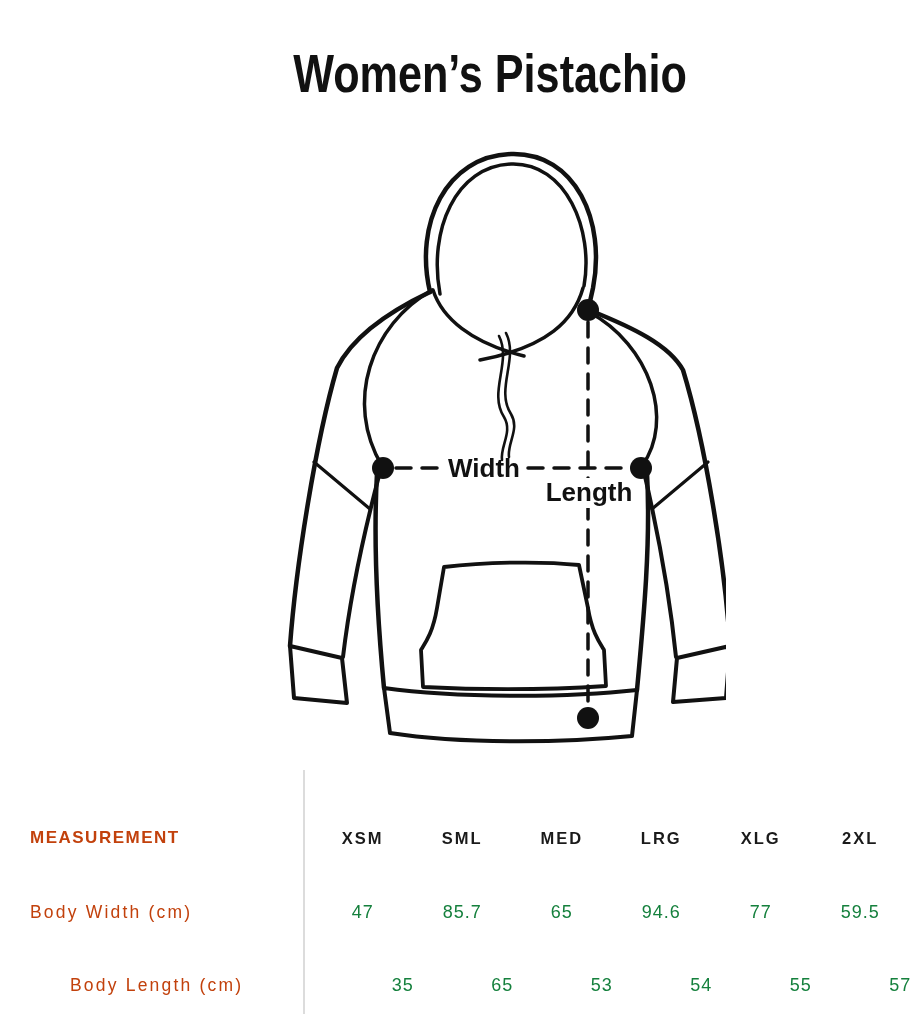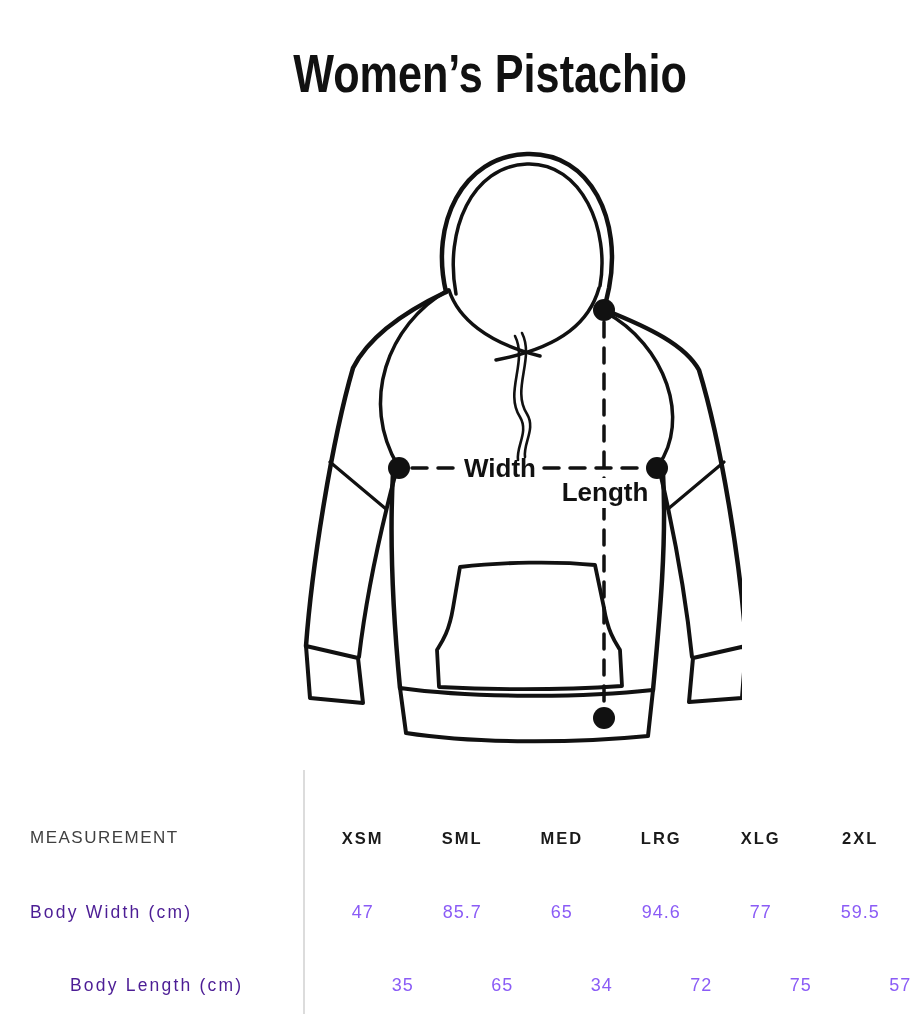--- a/index.html
+++ b/index.html
@@ -5,36 +5,36 @@
   html,body{margin:0;padding:0;background:#ffffff;}
   .page{
     position:relative;width:924px;height:1024px;background:#ffffff;overflow:hidden;
     font-family:"Liberation Sans",sans-serif;color:#1a1a1a;
   }
   .title{
     position:absolute;top:42px;left:56px;right:0;text-align:center;
     font-size:54px;font-weight:bold;color:#111;letter-spacing:0px;
     transform:scaleX(0.8);transform-origin:center;white-space:nowrap;
   }
-  .hoodie-wrap{position:absolute;left:272px;top:140px;width:470px;height:625px;}
+  .hoodie-wrap{position:absolute;left:256px;top:140px;width:470px;height:625px;}
   .hoodie-wrap svg{display:block;width:100%;height:100%;}
 
   .divider{position:absolute;left:303px;top:770px;width:2px;height:244px;background:#dcdcdc;}
 
   .trow{position:absolute;left:0;width:924px;height:36px;display:flex;align-items:center;}
   .trow.header{top:820px;}
   .trow.r1{top:894px;}
   .trow.r2{top:967px;margin-left:40px;}
   .tlabel{width:303px;box-sizing:border-box;padding-left:30px;flex:none;}
-  .tlabel.head{font-size:17px;font-weight:normal;letter-spacing:1.5px;color:#404040;}
-  .tlabel.dim{font-size:17.5px;font-weight:normal;letter-spacing:2.2px;color:#4c1d95;}
+  .tlabel.head{font-size:17px;font-weight:bold;letter-spacing:1.5px;color:#c2410c;}
+  .tlabel.dim{font-size:17.5px;font-weight:normal;letter-spacing:2.2px;color:#c2410c;}
   .tcells{flex:1;display:flex;box-sizing:border-box;padding-left:10px;padding-right:14px;}
   .tcell{flex:1;text-align:center;}
   .tcell.head{font-size:16.5px;font-weight:bold;letter-spacing:2px;color:#1a1a1a;}
-  .tcell.val{font-size:18px;font-weight:500;letter-spacing:1px;color:#8b5cf6;}
+  .tcell.val{font-size:18px;font-weight:500;letter-spacing:1px;color:#15803d;}
 </style>
 </head>
 <body>
 
 <div class="page">
 
   <div class="title">Women’s Pistachio</div>
 
   <div class="hoodie-wrap">
     <svg viewBox="0 0 470 625">
@@ -110,20 +110,20 @@
       <div class="tcell val">77</div>
       <div class="tcell val">59.5</div>
     </div>
   </div>
 
   <div class="trow r2">
     <div class="tlabel dim">Body Length (cm)</div>
     <div class="tcells">
       <div class="tcell val">35</div>
       <div class="tcell val">65</div>
-      <div class="tcell val">34</div>
-      <div class="tcell val">72</div>
-      <div class="tcell val">75</div>
+      <div class="tcell val">53</div>
+      <div class="tcell val">54</div>
+      <div class="tcell val">55</div>
       <div class="tcell val">57</div>
     </div>
   </div>
 
 </div>
 
 </body></html>

